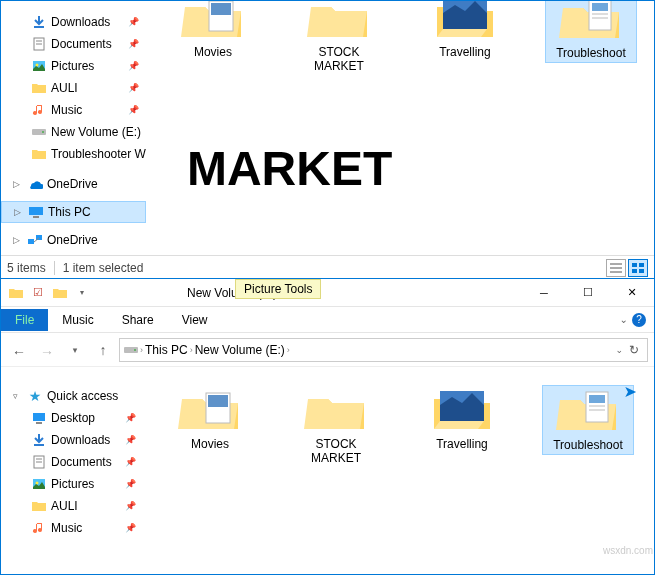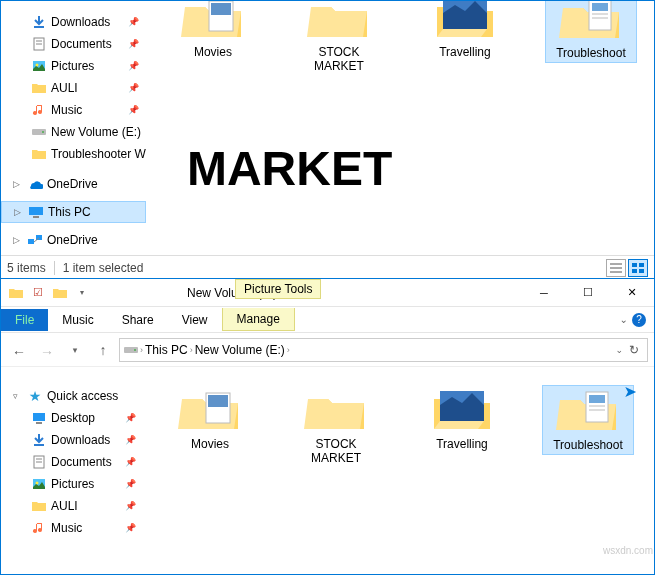--- a/index.html
+++ b/index.html
@@ -254,21 +254,20 @@
       <div class="winbtn">─</div>
       <div class="winbtn">☐</div>
       <div class="winbtn">✕</div>
     </div>
   </div>
   <div class="ribbon">
     <div class="rtab file">File</div>
     <div class="rtab">Music</div>
     <div class="rtab">Share</div>
     <div class="rtab">View</div>
-    <div class="rtab ctx">Manage</div>
     <div class="rarrow">
       <span style="color:#666;font-size:10px">⌄</span>
       <span class="helpicon">?</span>
     </div>
   </div>
   <div class="addr">
     <div class="navbtn">←</div>
     <div class="navbtn" style="color:#bbb">→</div>
     <div class="navbtn" style="font-size:9px;color:#666">▾</div>
     <div class="navbtn">↑</div>

